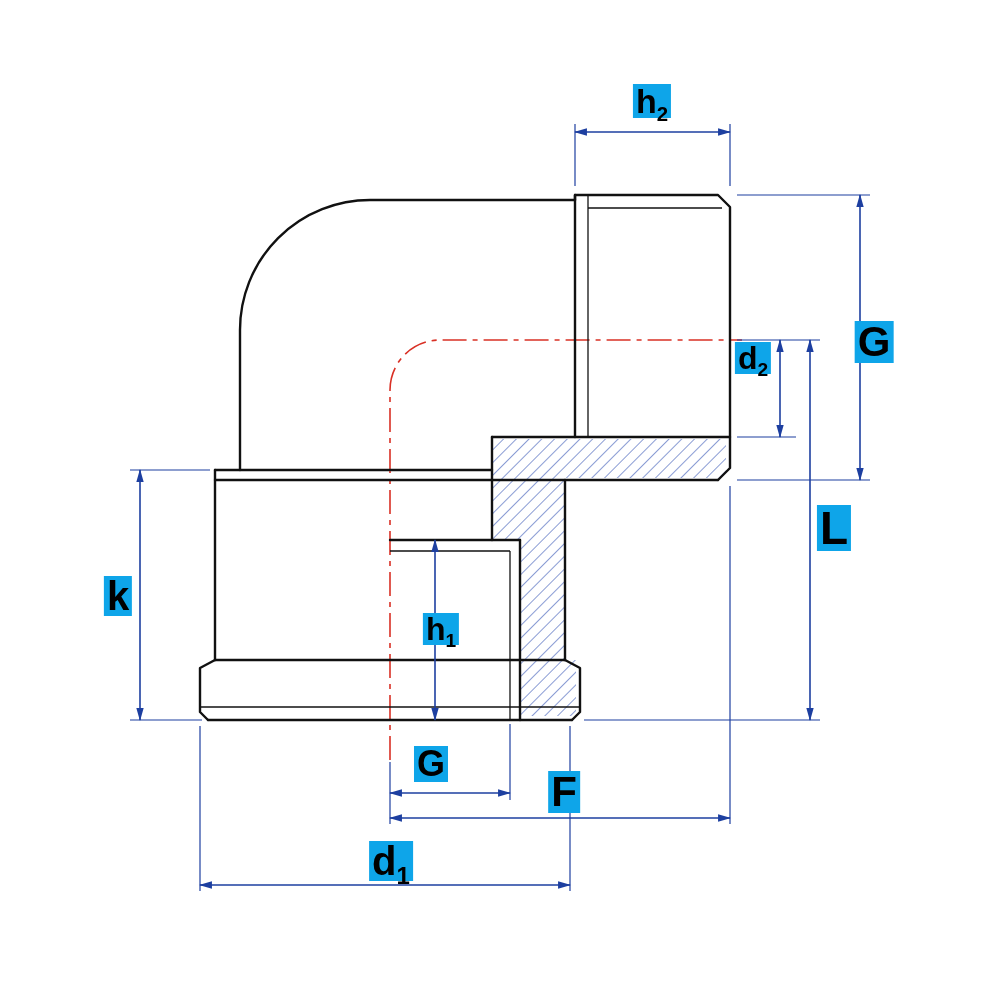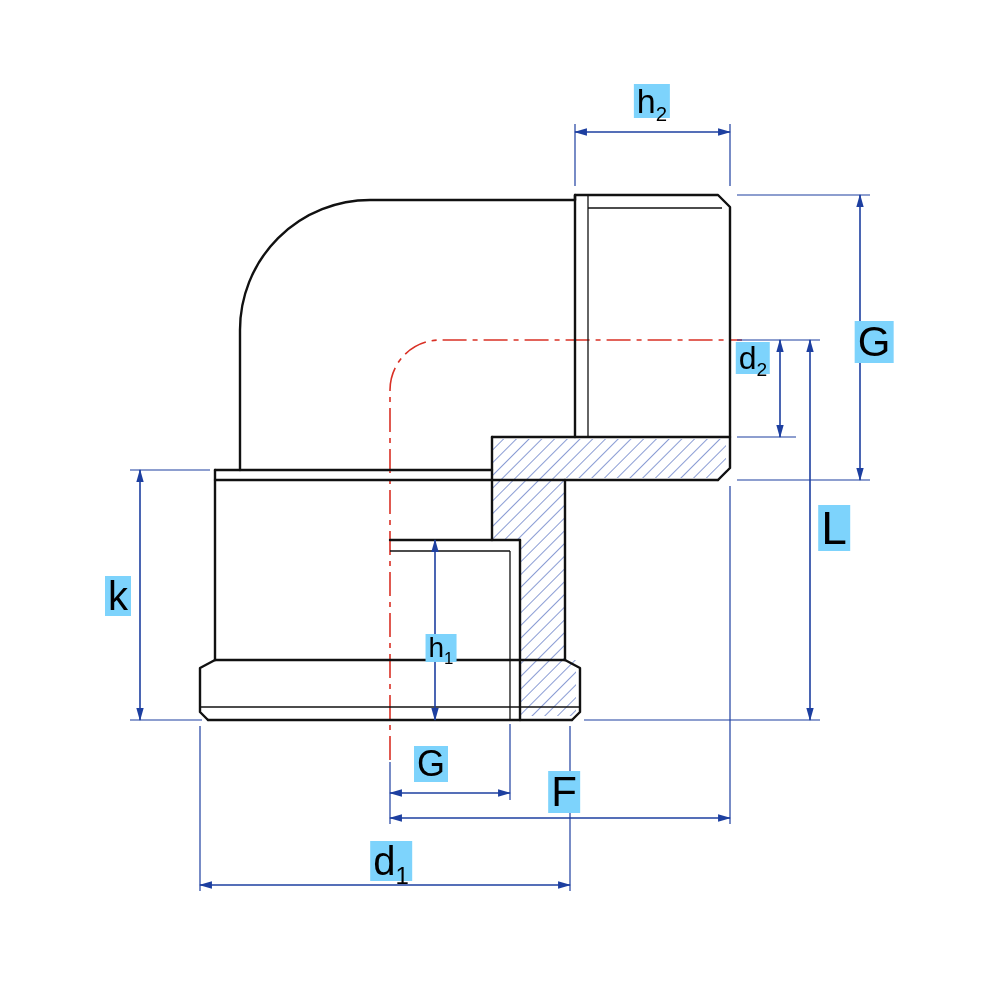--- a/index.html
+++ b/index.html
@@ -17,23 +17,23 @@
   #stage {
     position: absolute;
     inset: 0;
     width: 1000px;
     height: 1000px;
   }
   svg { display: block; }
   .dim-label {
     position: absolute;
     transform: translate(-50%, -50%);
-    font-weight: 400;
+    font-weight: 700;
     color: #000000;
-    background: #7dd3fc;
+    background: #0ea5e9;
     padding: 0 3px;
     line-height: 1;
     white-space: nowrap;
     user-select: none;
   }
   .dim-label sub {
     font-size: 0.6em;
     line-height: 0;
   }
 </style>
@@ -125,21 +125,21 @@
   </div>
   <div class="dim-label" style="left:753px; top:358px; font-size:32px;">
     <span>d</span><sub>2</sub>
   </div>
   <div class="dim-label" style="left:834px; top:528px; font-size:46px;">
     <span>L</span><sub></sub>
   </div>
   <div class="dim-label" style="left:118px; top:596px; font-size:40px;">
     <span>k</span><sub></sub>
   </div>
-  <div class="dim-label" style="left:441px; top:648px; font-size:28px;">
+  <div class="dim-label" style="left:441px; top:629px; font-size:32px;">
     <span>h</span><sub>1</sub>
   </div>
   <div class="dim-label" style="left:431px; top:764px; font-size:36px;">
     <span>G</span><sub></sub>
   </div>
   <div class="dim-label" style="left:564px; top:792px; font-size:42px;">
     <span>F</span><sub></sub>
   </div>
   <div class="dim-label" style="left:391px; top:861px; font-size:40px;">
     <span>d</span><sub>1</sub>

